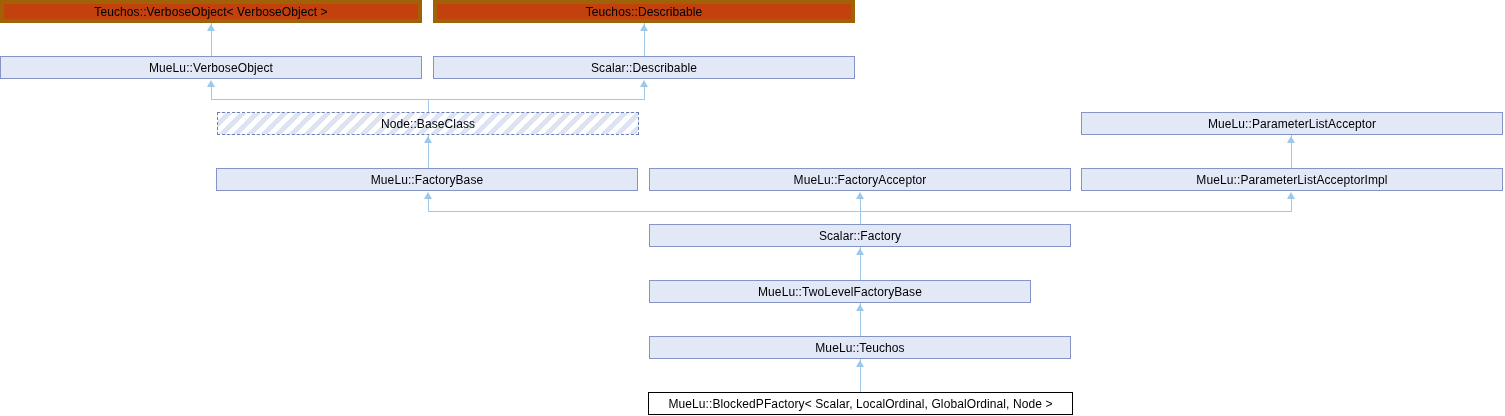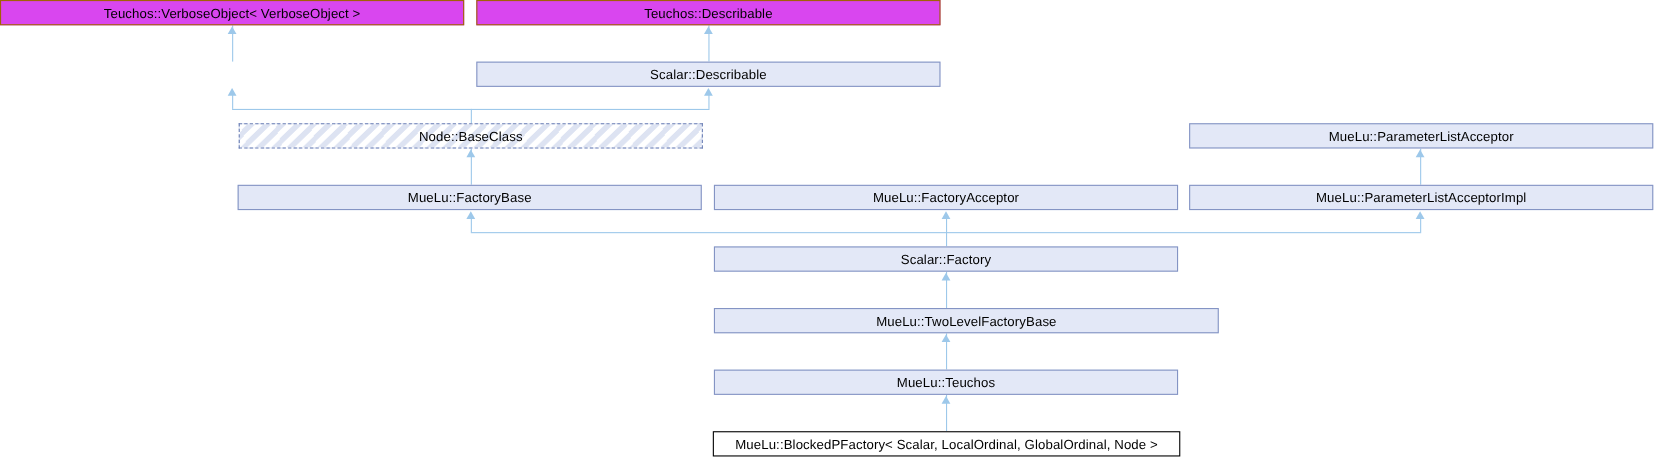--- a/index.html
+++ b/index.html
@@ -25,22 +25,22 @@
     align-items: center;
     justify-content: center;
     font-size: 12px;
     line-height: 1;
     letter-spacing: 0.1px;
     color: #000000;
     white-space: nowrap;
     overflow: hidden;
   }
   .node.base {           
-    background: #d946ef;
-    border: 1px solid #a16207;
+    background: #c2410c;
+    border: 4px solid #a16207;
   }
   .node.normal {         
     background: #e3e8f7;
     border: 1px solid #8494c4;
   }
   .node.abstract {       
     background-color: #eef1fa;
     background-image: repeating-linear-gradient(
         135deg,
         #ffffff 0px,
@@ -118,20 +118,23 @@
   <div class="arrow" style="left:856px; top:360px;"></div>
 
   <div class="node base" style="left:0px; top:0px; width:422px; height:23px;">
     <span class="label">Teuchos::VerboseObject&lt; VerboseObject &gt;</span>
   </div>
 
   <div class="node base" style="left:433px; top:0px; width:422px; height:23px;">
     <span class="label">Teuchos::Describable</span>
   </div>
 
+  <div class="node normal" style="left:0px; top:56px; width:422px; height:23px;">
+    <span class="label">MueLu::VerboseObject</span>
+  </div>
 
   <div class="node normal" style="left:433px; top:56px; width:422px; height:23px;">
     <span class="label">Scalar::Describable</span>
   </div>
 
   <div class="node abstract" style="left:217px; top:112px; width:422px; height:23px;">
     <span class="label">Node::BaseClass</span>
   </div>
 
   <div class="node normal" style="left:1081px; top:112px; width:422px; height:23px;">
@@ -147,21 +150,21 @@
   </div>
 
   <div class="node normal" style="left:1081px; top:168px; width:422px; height:23px;">
     <span class="label">MueLu::ParameterListAcceptorImpl</span>
   </div>
 
   <div class="node normal" style="left:649px; top:224px; width:422px; height:23px;">
     <span class="label">Scalar::Factory</span>
   </div>
 
-  <div class="node normal" style="left:649px; top:280px; width:459px; height:23px;">
+  <div class="node normal" style="left:649px; top:280px; width:382px; height:23px;">
     <span class="label">MueLu::TwoLevelFactoryBase</span>
   </div>
 
   <div class="node normal" style="left:649px; top:336px; width:422px; height:23px;">
     <span class="label">MueLu::Teuchos</span>
   </div>
 
   <div class="node focus" style="left:648px; top:392px; width:425px; height:23px;">
     <span class="label">MueLu::BlockedPFactory&lt; Scalar, LocalOrdinal, GlobalOrdinal, Node &gt;</span>
   </div>

